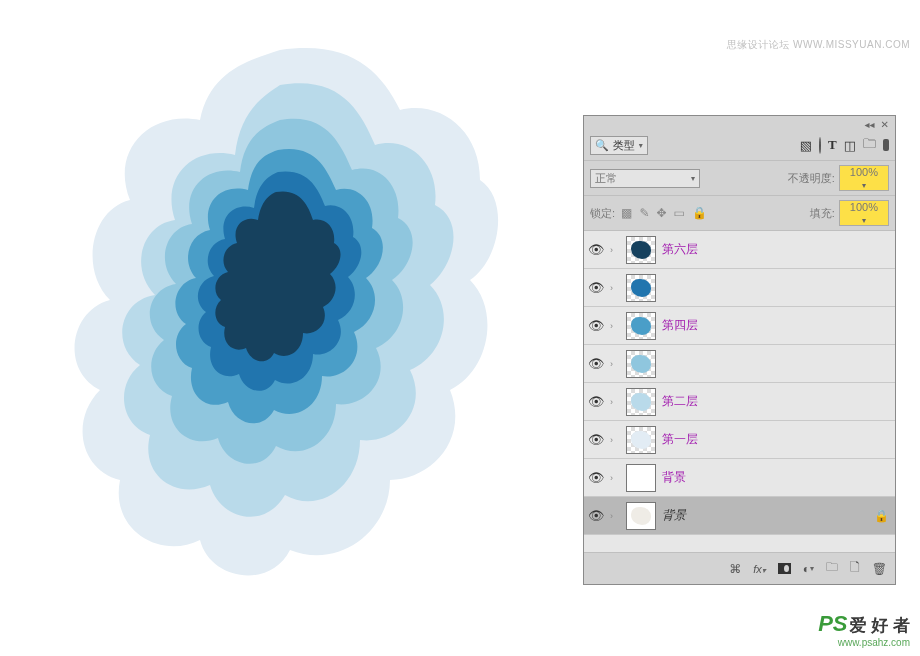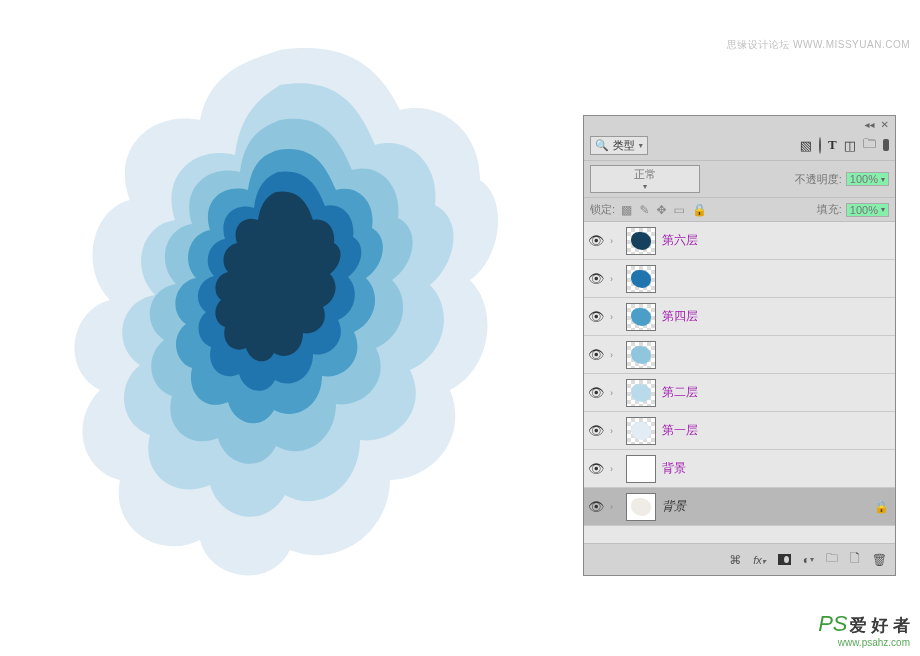--- a/index.html
+++ b/index.html
@@ -10,21 +10,21 @@
     font-family: "Microsoft YaHei", Arial, sans-serif;
     font-size: 11px;
     color: #333;
     position: relative;
     overflow: hidden;
   }
   
   .wm-top { position:absolute; top:6px; right:10px; font-size:10px; color:#c0c0c0; letter-spacing:0.5px;margin-top:32px;}
   .wm-bottom-wrap{ position:absolute; bottom:8px; right:10px; text-align:right;}
   .wm-bottom-wrap .line1{ display:flex; align-items:baseline; gap:2px; justify-content:flex-end;}
-  .wm-bottom-wrap .ps{ font-size:22px; font-weight:400; color:#3a9b3a; font-style:italic; font-family:Arial;}
+  .wm-bottom-wrap .ps{ font-size:22px; font-weight:700; color:#3a9b3a; font-style:italic; font-family:Arial;}
   .wm-bottom-wrap .zh{ font-size:17px; color:#3a3a3a; font-weight:bold;}
   .wm-bottom-wrap .url{ font-size:10px; color:#5aa85a;}
 
   
   .artwork {
     position:absolute;
     left: 40px; top: 30px;
     width: 480px; height: 560px;
   }
 
@@ -79,23 +79,23 @@
     font-size:11px;
   }
   .filter-type .mag{ font-size:11px;}
   .filter-icons{ margin-left:auto; display:flex; gap:7px; color:#333; font-size:13px; align-items:center;}
   .filter-icons .dot{ width:8px;height:8px;border-radius:50%;border:1px solid #555;}
   .blend-row select, .blend-select{
     border:1px solid #999; background:#e4e4e4;
     padding:1px 4px; font-size:11px; color:#777;
     flex:0 0 110px;
   }
-  .blend-select{ display:flex; justify-content:space-between; align-items:center; width:110px;flex-direction:column;}
+  .blend-select{ display:flex; justify-content:space-between; align-items:center; width:110px;}
   .field-group{ margin-left:auto; display:flex; align-items:center; gap:4px; color:#777;}
-  .pct-box{ border:1px solid #aaa; padding:0 3px; background:#86efac; color:#777; display:flex; gap:3px; align-items:center;}
+  .pct-box{ border:1px solid #aaa; padding:0 10px; background:#fde047; color:#777; display:flex; gap:3px; align-items:center;flex-direction:column;}
   .lock-row{ color:#777;}
   .lock-icons{ display:flex; gap:7px; align-items:center; font-size:12px; color:#888;}
   .layers{
     background:#e7e7e7;
     max-height:330px;
   }
   .layer{
     display:flex; align-items:center;
     height:38px;
     border-bottom:1px solid #c9c9c9;

